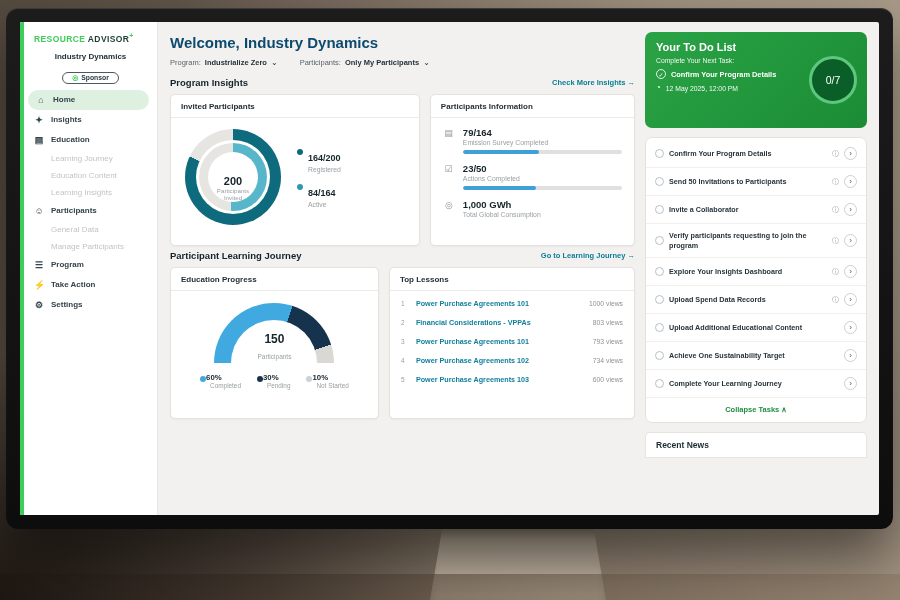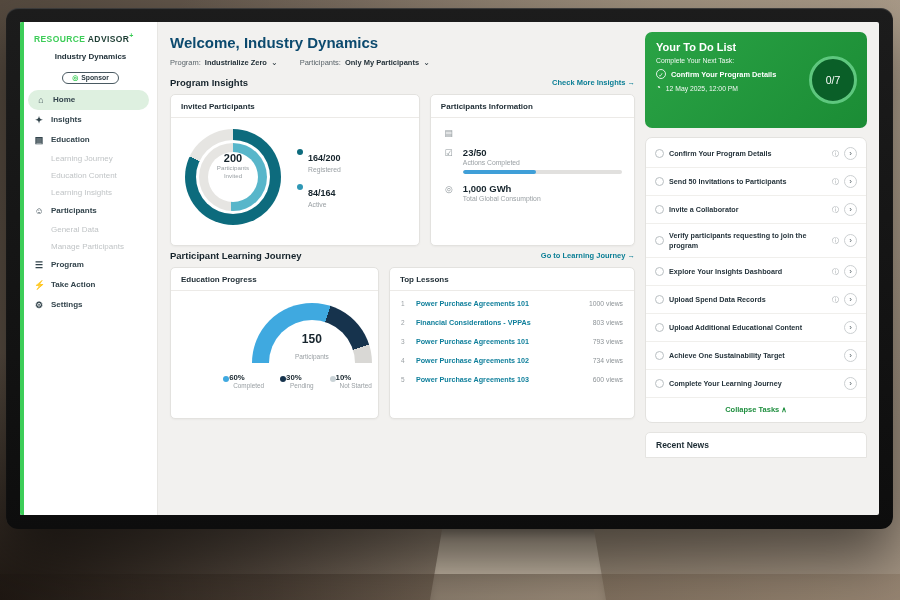--- a/index.html
+++ b/index.html
@@ -56,41 +56,41 @@
   .c-info { flex:1; height:152px; }
   .c-edu { flex:1; height:152px; }
   .c-lessons { flex:1.18; height:152px; }
 
   
   .invited-body { display:flex; align-items:center; gap:16px; padding:11px 14px; }
   .donut { position:relative; width:96px; height:96px; flex-shrink:0; }
   .d-outer { position:absolute; inset:0; border-radius:50%; }
   .d-gap { position:absolute; inset:11px; border-radius:50%; background:#fff; }
   .d-inner { position:absolute; inset:14px; border-radius:50%; }
-  .d-hole { position:absolute; inset:23px; border-radius:50%; background:#fff; display:flex; flex-direction:column; align-items:center; justify-content:flex-start; text-align:center; }
+  .d-hole { position:absolute; inset:23px; border-radius:50%; background:#fff; display:flex; flex-direction:column; align-items:center; justify-content:flex-end; text-align:center; }
   .d-val { font-size:11px; font-weight:bold; color:#16242c; }
   .d-lbl { font-size:6.2px; color:#9aa0a4; width:42px; line-height:1.25; }
   .legend-col { display:flex; flex-direction:column; gap:9px; }
   .leg-item { display:flex; gap:5px; align-items:flex-start; }
   .dot { width:6px; height:6px; border-radius:50%; margin-top:2px; flex-shrink:0; }
   .leg-val { font-size:9px; font-weight:bold; color:#16242c; }
   .leg-lbl { font-size:6.8px; color:#9aa0a4; margin-top:1px; }
 
   
   .info-body { padding:9px 12px; display:flex; flex-direction:column; gap:9px; }
   .stat { display:flex; gap:8px; }
   .s-ico { width:12px; font-size:9px; color:#8f979b; text-align:center; padding-top:1px; }
   .s-col { flex:1; }
   .s-val { font-size:9.5px; font-weight:bold; color:#16242c; }
   .s-lbl { font-size:6.8px; color:#9aa0a4; margin-top:1px; }
   .s-track { height:4px; background:#e1e0de; border-radius:2px; margin-top:4px; overflow:hidden; }
   .s-fill { height:100%; background:#3f9fd8; border-radius:2px; }
 
   
-  .edu-body { padding:8px 6px 6px; display:flex; flex-direction:column; align-items:flex-end; }
+  .edu-body { padding:8px 6px 6px; display:flex; flex-direction:column; align-items:center; }
   .gauge-wrap { position:relative; width:120px; height:60px; overflow:hidden; margin-top:4px; }
   .gauge-arc { position:absolute; left:0; top:0; width:120px; height:120px; border-radius:50%; }
   .gauge-hole { position:absolute; left:17px; top:17px; width:86px; height:86px; border-radius:50%; background:#fff; }
   .gauge-center { position:absolute; left:0; bottom:0; width:100%; text-align:center; }
   .g-val { font-size:12px; font-weight:bold; color:#16242c; display:block; line-height:1; }
   .g-lbl { font-size:6.5px; color:#9aa0a4; }
   .edu-legend { display:flex; gap:16px; margin-top:10px; }
   .el-item { text-align:left; }
   .el-top { display:flex; align-items:center; gap:0; }
   .el-val { font-size:7.8px; font-weight:bold; color:#16242c; }
@@ -250,20 +250,27 @@
               </div>
             </div>
           </div>
         </div>
 
         <div class="card c-info">
           <div class="card-title">Participants Information</div>
           <div class="info-body">
             <div class="stat">
               <span class="s-ico">▤</span>
+              <span class="s-col">
+                <div class="s-val">79/164</div>
+                <div class="s-lbl">Emission Survey Completed</div>
+                <div class="s-track">
+                      <div class="s-fill" style="width: 48%;"></div>
+                    </div>
+              </span>
             </div>
             <div class="stat">
               <span class="s-ico">☑</span>
               <span class="s-col">
                 <div class="s-val">23/50</div>
                 <div class="s-lbl">Actions Completed</div>
                 <div class="s-track">
                       <div class="s-fill" style="width: 46%;"></div>
                     </div>
               </span>

